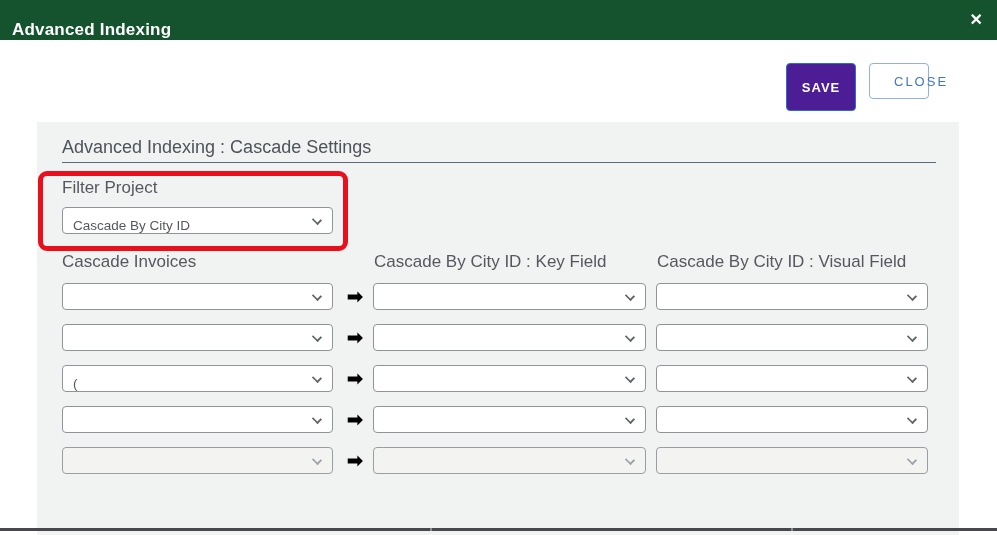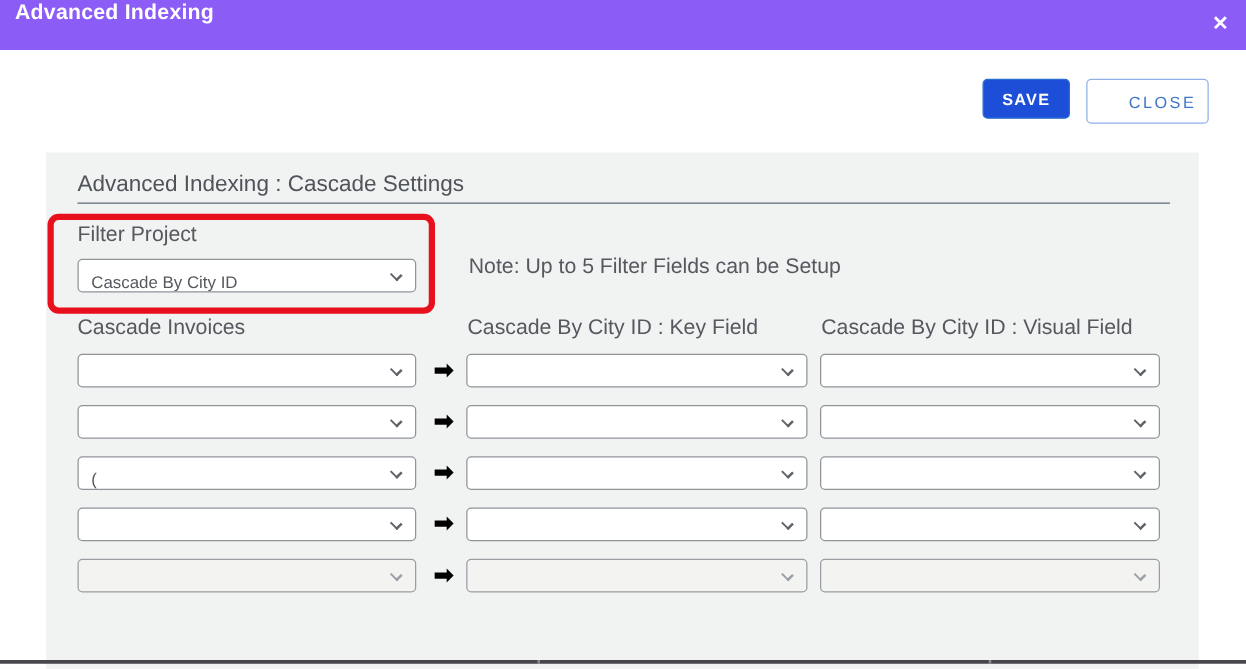--- a/index.html
+++ b/index.html
@@ -8,42 +8,42 @@
     font-family: "Liberation Sans", sans-serif;
     background: #ffffff;
     position: relative;
     width: 997px; height: 535px;
     overflow: hidden;
   }
 
   
   .titlebar {
     position: absolute; left: 0; top: 0; width: 997px; height: 40px;
-    background: #8b5cf6;
-    display: flex; align-items: flex-start;
+    background: #14532d;
+    display: flex; align-items: flex-end;
   }
   .titlebar-title {
     color: #ffffff; font-size: 17px; font-weight: 700;
     padding-left: 12px; letter-spacing: 0.2px;
   }
   .titlebar-close {
     position: absolute; right: 14px; top: 50%; transform: translateY(-50%);
     color: #ffffff; font-size: 16px; font-weight: 700; cursor: pointer;
     line-height: 1;
   }
 
   
   .btn-save {
-    position: absolute; left: 786px; top: 63px; width: 70px; height: 32px;
-    background: #1d4ed8; border: 1px solid #2a6fd0; border-radius: 4px;
+    position: absolute; left: 786px; top: 63px; width: 70px; height: 48px;
+    background: #4c1d95; border: 1px solid #2a6fd0; border-radius: 4px;
     color: #ffffff; font-size: 13px; font-weight: 700; letter-spacing: 1px;
     font-family: "Liberation Sans", sans-serif; cursor: pointer;
   }
   .btn-close {
-    position: absolute; left: 869px; top: 63px; width: 98px; height: 36px;
+    position: absolute; left: 869px; top: 63px; width: 60px; height: 36px;
     background: #ffffff; border: 1px solid #8fb0e8; border-radius: 4px;
     color: #3f76c8; font-size: 13px; font-weight: 400; letter-spacing: 2px;
     font-family: "Liberation Sans", sans-serif; cursor: pointer; padding-left: 24px;
   }
 
   
   .panel {
     position: absolute; left: 37px; top: 122px; width: 922px; height: 453px;
     background: #f1f2f2;
   }
@@ -115,21 +115,20 @@
 <div class="panel">
   <div class="panel-heading">Advanced Indexing : Cascade Settings</div>
   <div class="panel-heading-rule"></div>
 
   <div class="field-label" style="left:25px; top:56px;">Filter Project</div>
   <div class="sel" style="left:25px; top:85px; width:271px;">
     <span>Cascade By City ID</span>
     <span class="chev"></span>
   </div>
 
-  <div class="field-label" style="left:338px; top:81px;">Note: Up to 5 Filter Fields can be Setup</div>
 
   <div class="field-label" style="left:25px; top:130px;">Cascade Invoices</div>
   <div class="field-label" style="left:337px; top:130px;text-align:right;">Cascade By City ID : Key Field</div>
   <div class="field-label" style="left:620px; top:130px;">Cascade By City ID : Visual Field</div>
 
   <div class="sel" style="left:25px; top:161px; width:271px;">
     <span></span>
       <span class="chev"></span>
   </div>
   <div class="arrow-icon" style="left:306px; top:161px;">➡</div>

